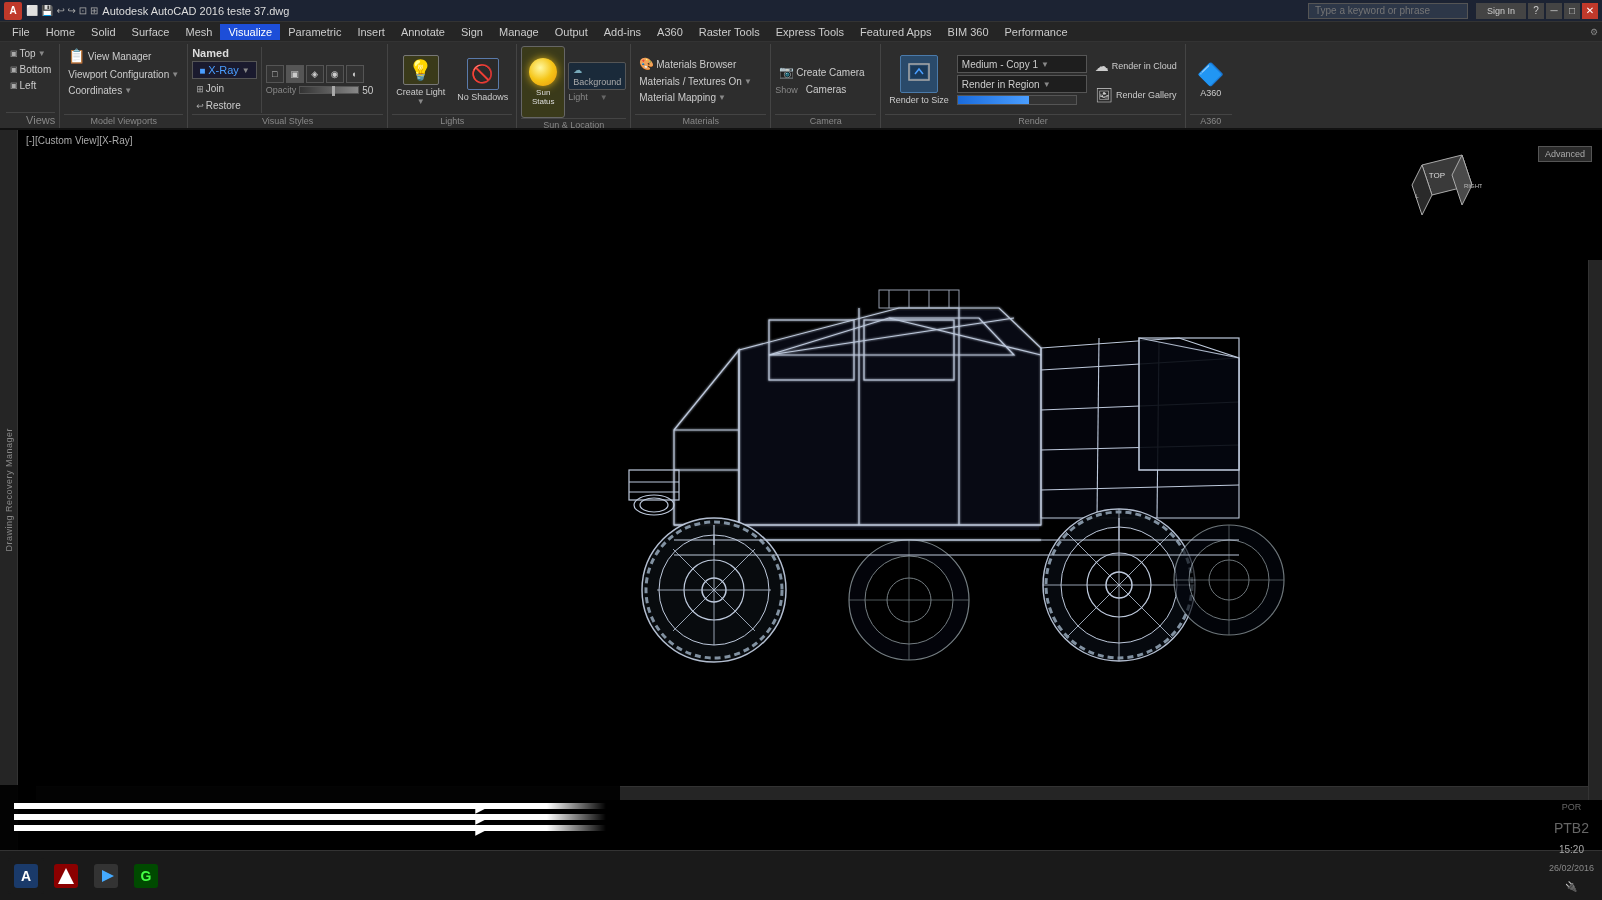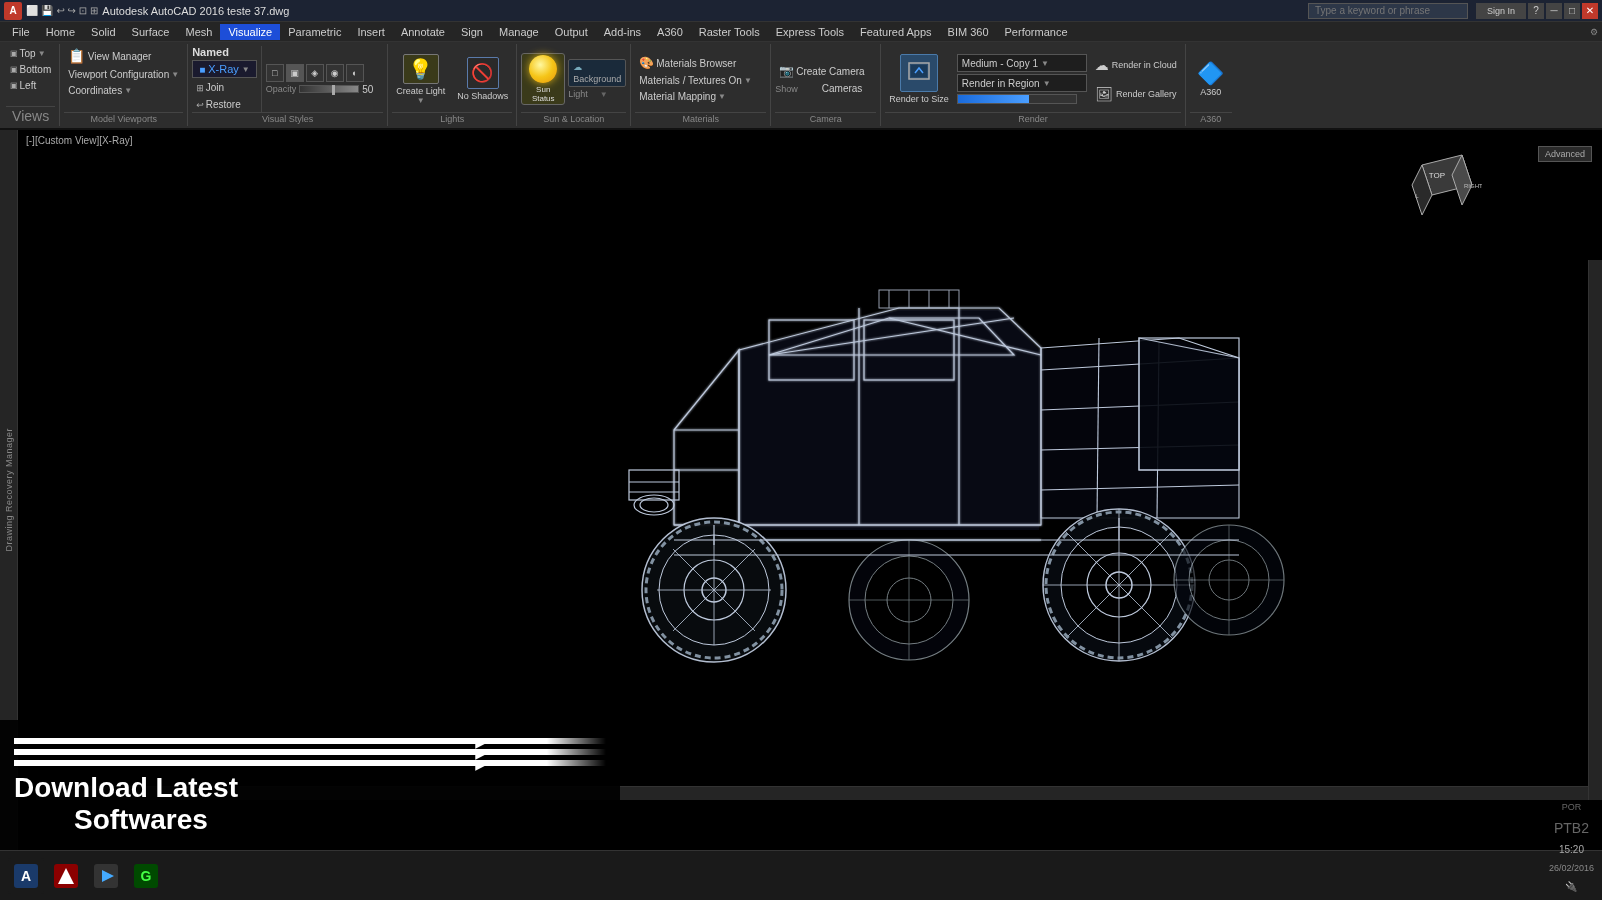--- a/index.html
+++ b/index.html
@@ -126,21 +126,21 @@
       height: 18px;
       display: flex;
       align-items: center;
       cursor: pointer;
       min-width: 80px;
     }
     .combo-box:after { content: ' ▼'; font-size: 8px; margin-left: 3px; color: #888; }
 
     
     .sun-btn {
-      width: 44px; height: 52px;
+      width: 44px; height: 72px;
       display: flex; flex-direction: column;
       align-items: center; justify-content: center;
       cursor: pointer; border-radius: 3px;
       background: #3a3a1a;
       border: 1px solid #666;
     }
     .sun-circle {
       width: 28px; height: 28px;
       border-radius: 50%;
       background: radial-gradient(circle at 40% 35%, #fff8a0, #f5c518, #e8960a);
@@ -305,21 +305,21 @@
       background: linear-gradient(to right, #333, #888);
       border: 1px solid #555;
       position: relative;
     }
     .opacity-value { font-size: 10px; color: #ccc; }
 
     
     .camera-row {
       display: flex;
       align-items: center;
-      gap: 20px;
+      gap: 4px;
       color: #ccc;
       font-size: 11px;
     }
     .render-progress {
       width: 120px; height: 10px;
       background: #333;
       border: 1px solid #555;
     }
     .render-progress-fill {
       width: 60%; height: 100%;
@@ -428,21 +428,21 @@
         </div>
         <div class="ribbon-btn-small">
           <span style="font-size:8px; color:#aaa;">▣</span>
           <span style="font-size:10px; color:#ccc;">Bottom</span>
         </div>
         <div class="ribbon-btn-small">
           <span style="font-size:8px; color:#aaa;">▣</span>
           <span style="font-size:10px; color:#ccc;">Left</span>
         </div>
       </div>
-      <div style="font-size:14px; color:#888; text-align:center; border-top:1px solid #444; padding-top:1px;">Views</div>
+      <div style="font-size:11px; color:#888; text-align:right; border-top:1px solid #444; padding-top:1px;">Views</div>
     </div>
 
     <div style="display:flex; flex-direction:column; border-right:1px solid #444; padding:2px 4px; min-width:70px;">
       <div style="flex:1; display:flex; flex-direction:column; gap:1px;">
         <div class="ribbon-btn-small">
           <span style="font-size:14px;">📋</span>
           <span style="font-size:10px;">View Manager</span>
         </div>
         <div class="ribbon-btn-small">
           <span style="font-size:10px; color:#ccc;">Viewport Configuration</span>
@@ -777,24 +777,20 @@
   <div class="scroll-right"></div>
   <div class="scroll-bottom"></div>
 </div>
 
 <div class="watermark">
   <div class="watermark-arrows">
     <div class="arrow-line"></div>
     <div class="arrow-line"></div>
     <div class="arrow-line"></div>
   </div>
-  <div class="watermark-text">
-    <span>Download Latest</span><br>
-    <span style="padding-left:60px;">Softwares</span>
-  </div>
 </div>
 
 <div class="status-bar">
   <div style="display:flex; gap:4px; align-items:center;">
 
     <span style="font-size:9px; color:#666; margin-right:8px;">+</span>
 
     <div style="background:#333; border:1px solid #555; padding:1px 8px; font-size:10px; color:#ccc; cursor:pointer;">Model</div>
   </div>
 

